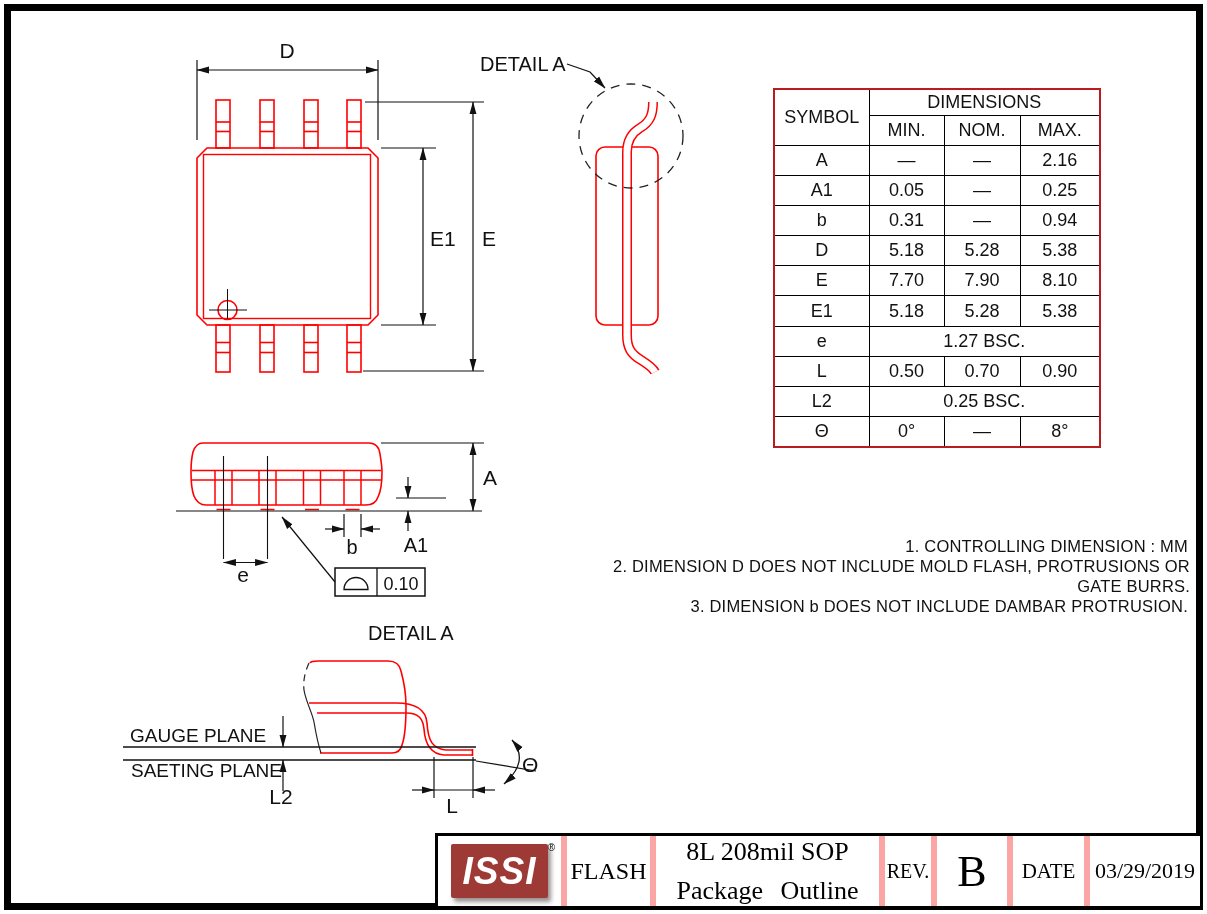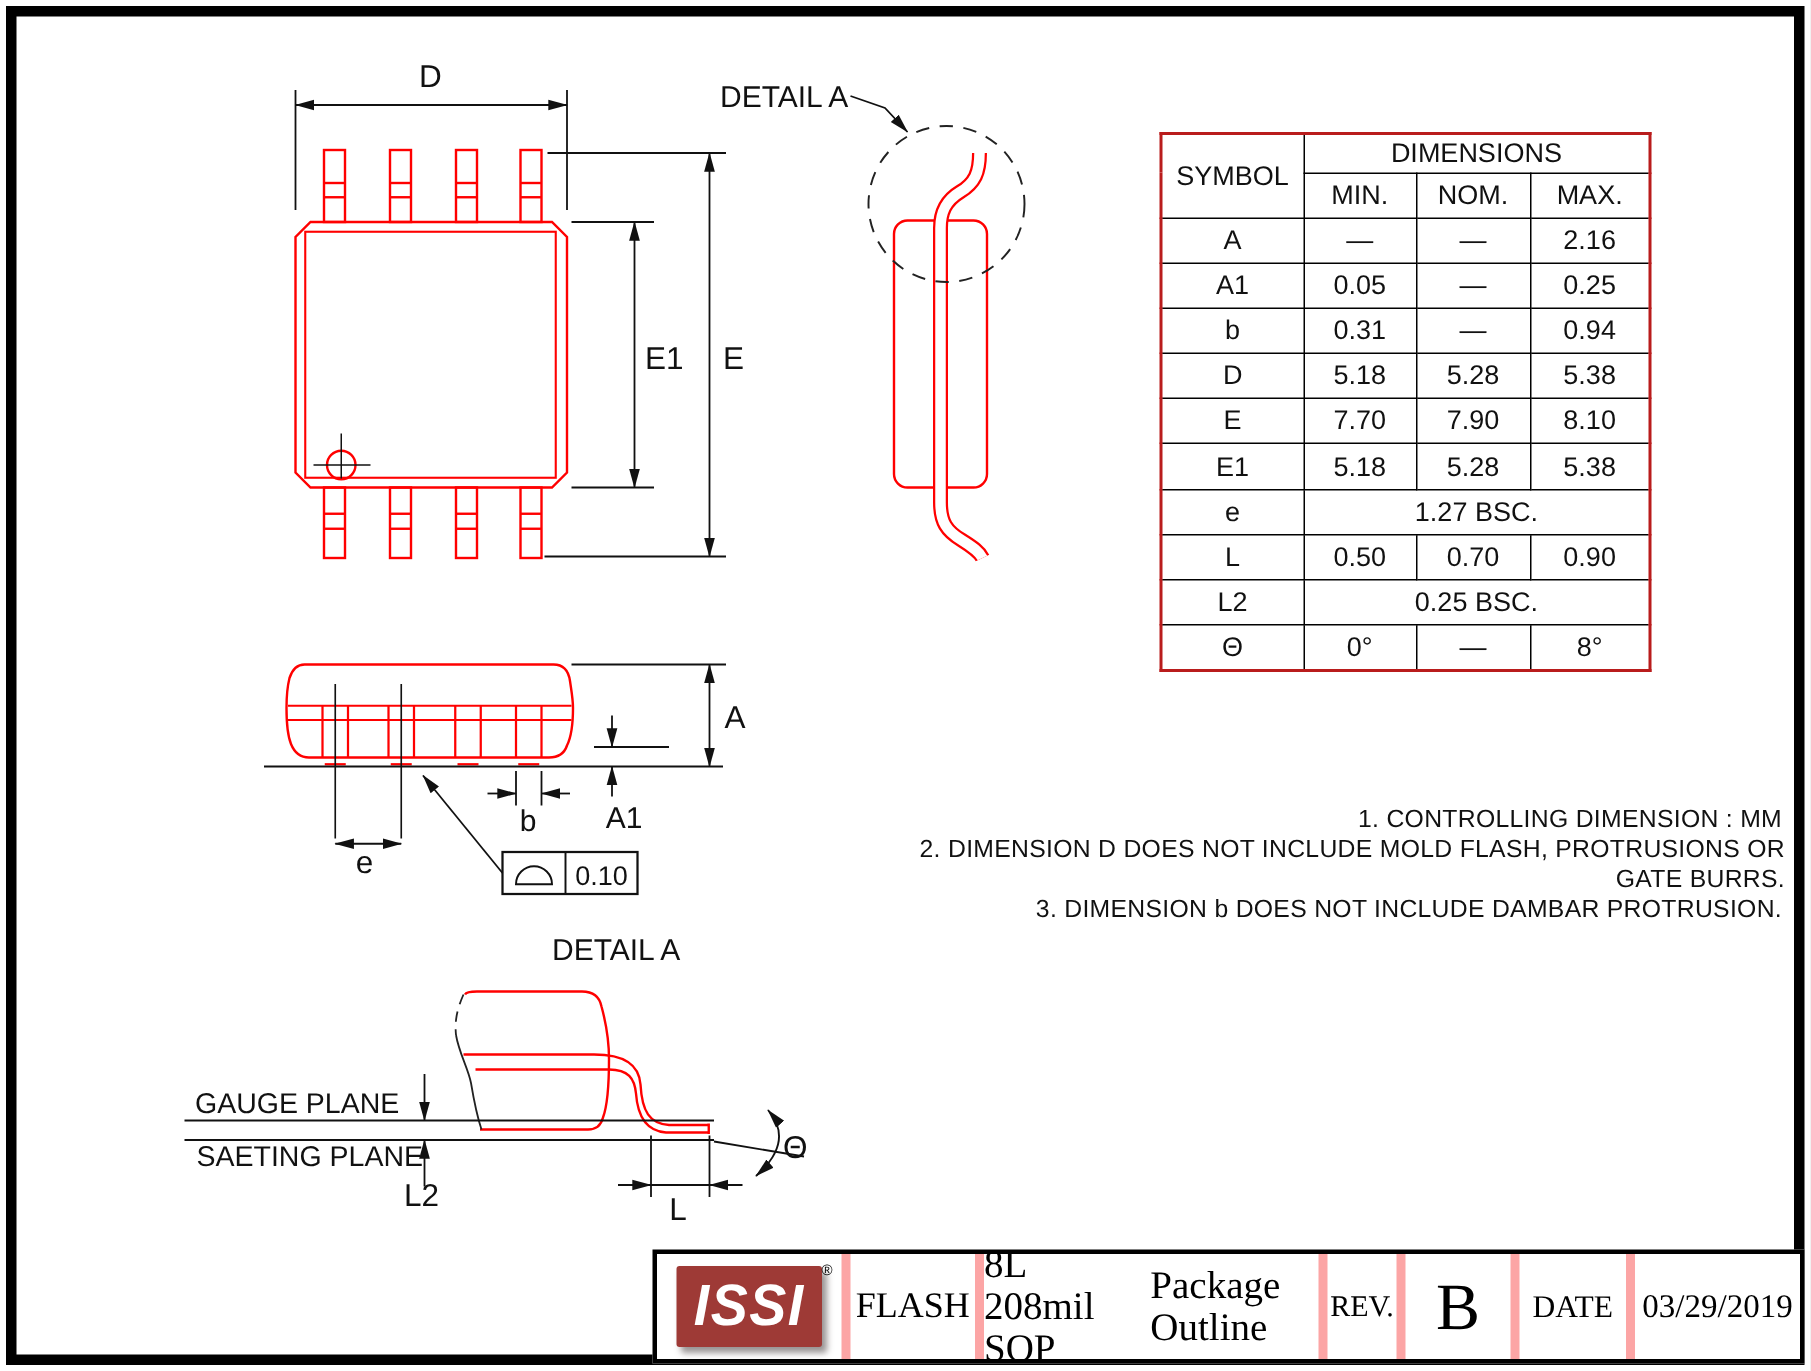--- a/index.html
+++ b/index.html
@@ -40,21 +40,21 @@
   
   .titleblock {
     position:absolute; left:435px; top:833px; width:762px; height:70px;
     border:3px solid #000; display:flex; background:#fff;
     font-family:"Liberation Serif", serif; color:#000;
   }
   .tb-cell { border-right:6px solid #fca5a5; display:flex; align-items:center; justify-content:center; position:relative; }
   .tb-cell:last-child { border-right:none;text-align:center; }
   .tb-logo { width:123px; }
   .tb-titlelabel { width:83px; font-size:24px; }
-  .tb-titletext { width:223px; flex-direction:row; line-height:28px; font-size:26px;gap:11px; }
+  .tb-titletext { width:223px; flex-direction:column; line-height:28px; font-size:26px;gap:11px; }
   .tb-rev { width:46px; font-size:20px; }
   .tb-revval { width:70px; font-size:44px; }
   .tb-date { width:71px; font-size:21px; }
   .tb-dateval { flex:1; font-size:22px; }
   .issi-box {
     width:97px; height:54px; background:#9e3a36; border-radius:2px;
     display:flex; align-items:center; justify-content:center;
     box-shadow:3px 4px 4px rgba(70,60,60,.55);
   }
   .issi-text {

